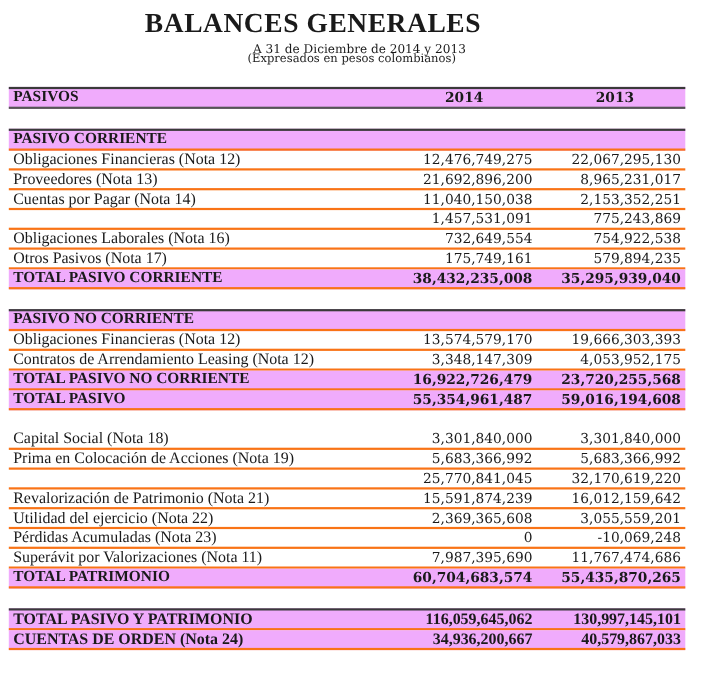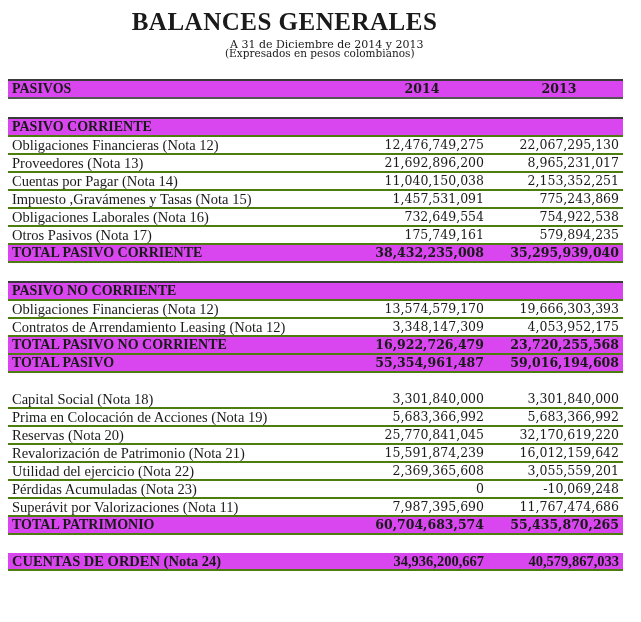--- a/index.html
+++ b/index.html
@@ -6,23 +6,23 @@
   body { width:641px; height:622px; position:relative; overflow:hidden;
          font-family:"DejaVu Serif","Liberation Serif",serif; color:#1a1a1a; }
   .title { position:absolute; left:0; width:537px; top:8px; text-align:center;
            font-family:"Liberation Serif",serif; font-weight:bold; font-size:25px;
            letter-spacing:0.5px; padding-left:32px; box-sizing:border-box; color:#1a1a1a; }
   .sub1 { position:absolute; left:230px; top:38px; font-size:11px;
           font-family:"DejaVu Serif",serif; }
   .sub2 { position:absolute; left:225px; top:47px; font-size:10.5px;
           font-family:"DejaVu Serif",serif; }
   .tbl { position:absolute; left:8px; width:615px; top:79px; }
-  .row { position:relative; height:16px; border-bottom:2px solid #4d7c0f; box-sizing:content-box;
+  .row { position:relative; height:16px; border-bottom:2px solid #f97316; box-sizing:content-box;
          font-size:13px; line-height:16px; }
-  .row.band { background:#d946ef; }
+  .row.band { background:#f0abfc; }
   .row.band.thin { border-bottom:2px solid #555; }
   .row.first { border-top:2px solid #3a3a3a; }
   .row .lbl { position:absolute; left:4px; top:0; white-space:nowrap;
               font-family:"Liberation Serif",serif; font-size:14.5px; }
   .row.bold .lbl { font-weight:bold; font-size:14px; }
   .row .v1, .row .v2 { position:absolute; top:0; text-align:right; white-space:nowrap;
                        font-family:"DejaVu Serif",serif; font-size:12.5px; }
   .row .v1 { right:139px; }
   .row .v2 { right:4px; }
   .row.bold .v1, .row.bold .v2 { font-weight:bold; }
@@ -61,21 +61,20 @@
     <span class="lbl">Proveedores (Nota 13)</span>
     <span class="v1">21,692,896,200</span>
     <span class="v2">8,965,231,017</span>
   </div>
   <div class="row">
     <span class="lbl">Cuentas por Pagar (Nota 14)</span>
     <span class="v1">11,040,150,038</span>
     <span class="v2">2,153,352,251</span>
   </div>
   <div class="row">
-    <span class="lbl">Impuesto ,Gravámenes y Tasas (Nota 15)</span>
     <span class="v1">1,457,531,091</span>
     <span class="v2">775,243,869</span>
   </div>
   <div class="row">
     <span class="lbl">Obligaciones Laborales (Nota 16)</span>
     <span class="v1">732,649,554</span>
     <span class="v2">754,922,538</span>
   </div>
   <div class="row">
     <span class="lbl">Otros Pasivos (Nota 17)</span>
@@ -120,21 +119,20 @@
     <span class="lbl">Capital Social (Nota 18)</span>
     <span class="v1">3,301,840,000</span>
     <span class="v2">3,301,840,000</span>
   </div>
   <div class="row">
     <span class="lbl">Prima en Colocación de Acciones (Nota 19)</span>
     <span class="v1">5,683,366,992</span>
     <span class="v2">5,683,366,992</span>
   </div>
   <div class="row">
-    <span class="lbl">Reservas (Nota 20)</span>
     <span class="v1">25,770,841,045</span>
     <span class="v2">32,170,619,220</span>
   </div>
   <div class="row">
     <span class="lbl">Revalorización de Patrimonio (Nota 21)</span>
     <span class="v1">15,591,874,239</span>
     <span class="v2">16,012,159,642</span>
   </div>
   <div class="row">
     <span class="lbl">Utilidad del ejercicio (Nota 22)</span>
@@ -152,18 +150,23 @@
     <span class="v2">11,767,474,686</span>
   </div>
   <div class="row band bold">
     <span class="lbl">TOTAL PATRIMONIO</span>
     <span class="v1">60,704,683,574</span>
     <span class="v2">55,435,870,265</span>
   </div>
 
   <div class="gap"></div>
 
+  <div class="row band bold big first">
+    <span class="lbl">TOTAL PASIVO Y PATRIMONIO</span>
+    <span class="v1">116,059,645,062</span>
+    <span class="v2">130,997,145,101</span>
+  </div>
   <div class="row band bold big">
     <span class="lbl">CUENTAS DE ORDEN (Nota 24)</span>
     <span class="v1">34,936,200,667</span>
     <span class="v2">40,579,867,033</span>
   </div>
 </div>
 
 </body></html>

